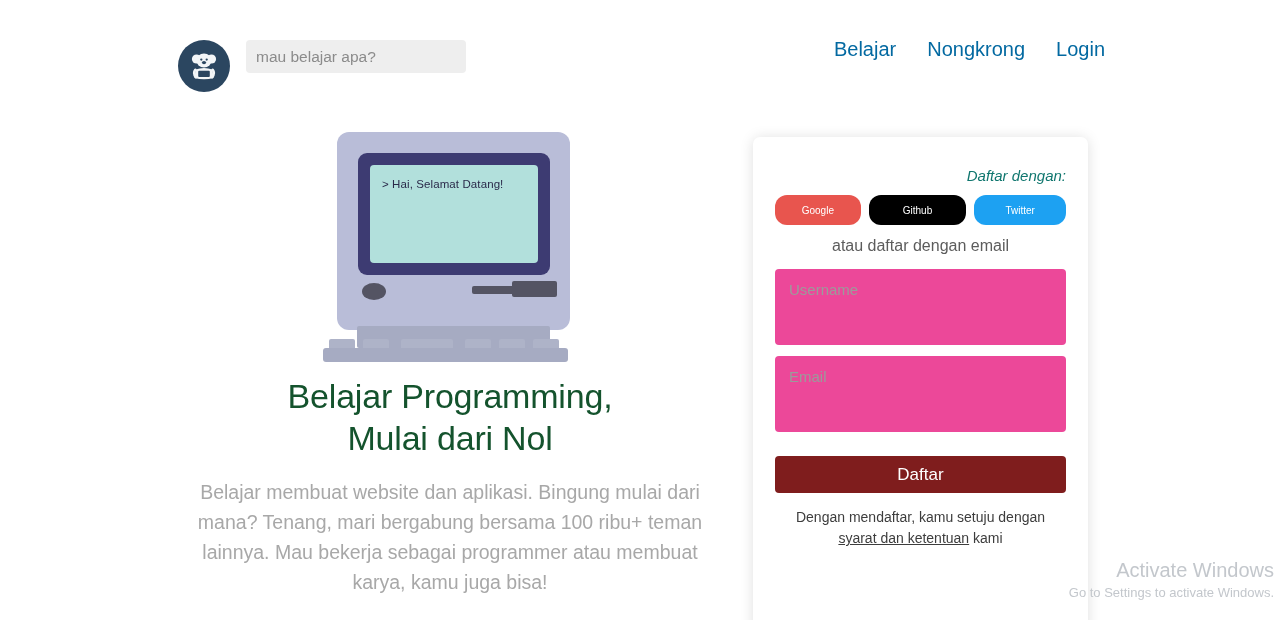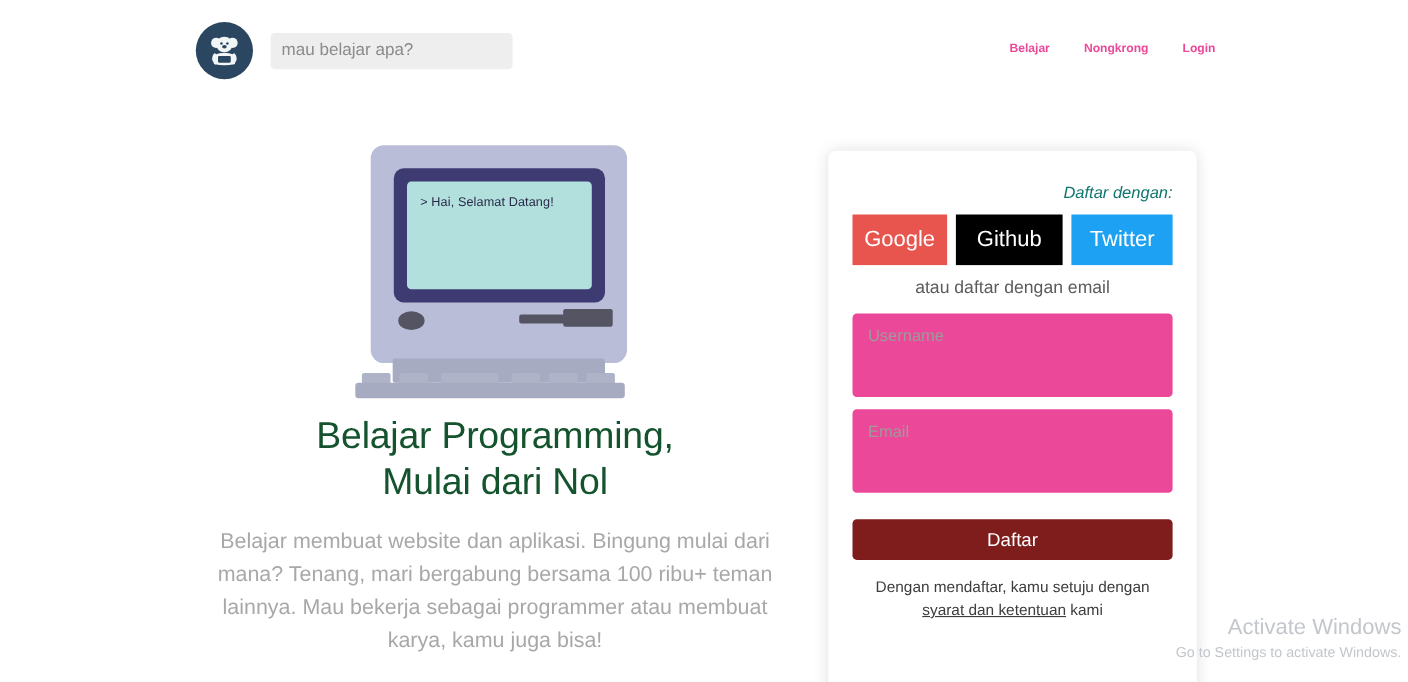--- a/index.html
+++ b/index.html
@@ -9,41 +9,41 @@
     font-family: "Liberation Sans", sans-serif;
     overflow: hidden;
   }
   .page { position: relative; width: 1280px; height: 620px; background: #fff; }
 
   
   .header {
     position: absolute; top: 0; left: 0; width: 1280px; height: 100px;
     display: flex; align-items: center;
   }
-  .brand-wrap { position: absolute; left: 178px; top: 20px; display: flex; align-items: center; }
+  .brand-wrap { position: absolute; left: 178px; top: 40px; display: flex; }
   .logo {
     width: 52px; height: 52px; border-radius: 50%;
     background: #2b4660; display: flex; align-items: center; justify-content: center;
     flex: 0 0 auto;
   }
   .logo svg { display: block; }
   .search-box {
     margin-left: 16px;
     width: 220px; height: 33px;
     background: #eeeeee; border: none; border-radius: 4px;
     padding: 0 10px;
     font-family: "Liberation Sans", sans-serif;
     font-size: 15.5px; color: #4a4a4a;
   }
   .search-box::placeholder { color: #8b8b8b; }
 
   .nav { position: absolute; right: 175px; top: 38px; display: flex; gap: 31px; align-items: center; }
   .nav a {
-    font-size: 11px; color: #ec4899; text-decoration: none;
-    font-family: "Liberation Sans", sans-serif; white-space: nowrap; font-weight: bold;
+    font-size: 20px; color: #0369a1; text-decoration: none;
+    font-family: "Liberation Sans", sans-serif; white-space: nowrap;
   }
 
   
   .hero { position: absolute; left: 160px; top: 120px; width: 580px; text-align: center; }
 
   .illus { width: 580px; height: 245px; position: relative; }
   .monitor-body {
     position: absolute; left: 177px; top: 12px;
     width: 233px; height: 198px;
     background: #b9bdd8; border-radius: 12px;
@@ -109,22 +109,22 @@
     width: 335px; height: 500px;
     background: #ffffff; border-radius: 7px;
     box-shadow: 0 1px 14px rgba(0,0,0,0.13);
     padding: 30px 22px 0 22px;
   }
   .card-title {
     text-align: right; font-size: 15px; color: #0f766e; margin-bottom: 11px; font-style: italic;
   }
   .social-row { display: flex; justify-content: center; gap: 8px; }
   .social-btn {
-    border: none; border-radius: 0; height: 46px;
-    color: #fff; font-size: 20px; cursor: pointer;
+    border: none; border-radius: 12px; height: 30px;
+    color: #fff; font-size: 10px; cursor: pointer;
     font-family: "Liberation Sans", sans-serif;
     display: flex; align-items: center; justify-content: center;
   }
   .social-btn.google  { width: 86px; background: #e8554e; }
   .social-btn.github  { width: 98px; background: #000000; }
   .social-btn.twitter { width: 92px; background: #1da1f2; }
 
   .divider-text {
     text-align: center; font-size: 16px; color: #5c5c5c; margin: 12px 0 14px;
   }

